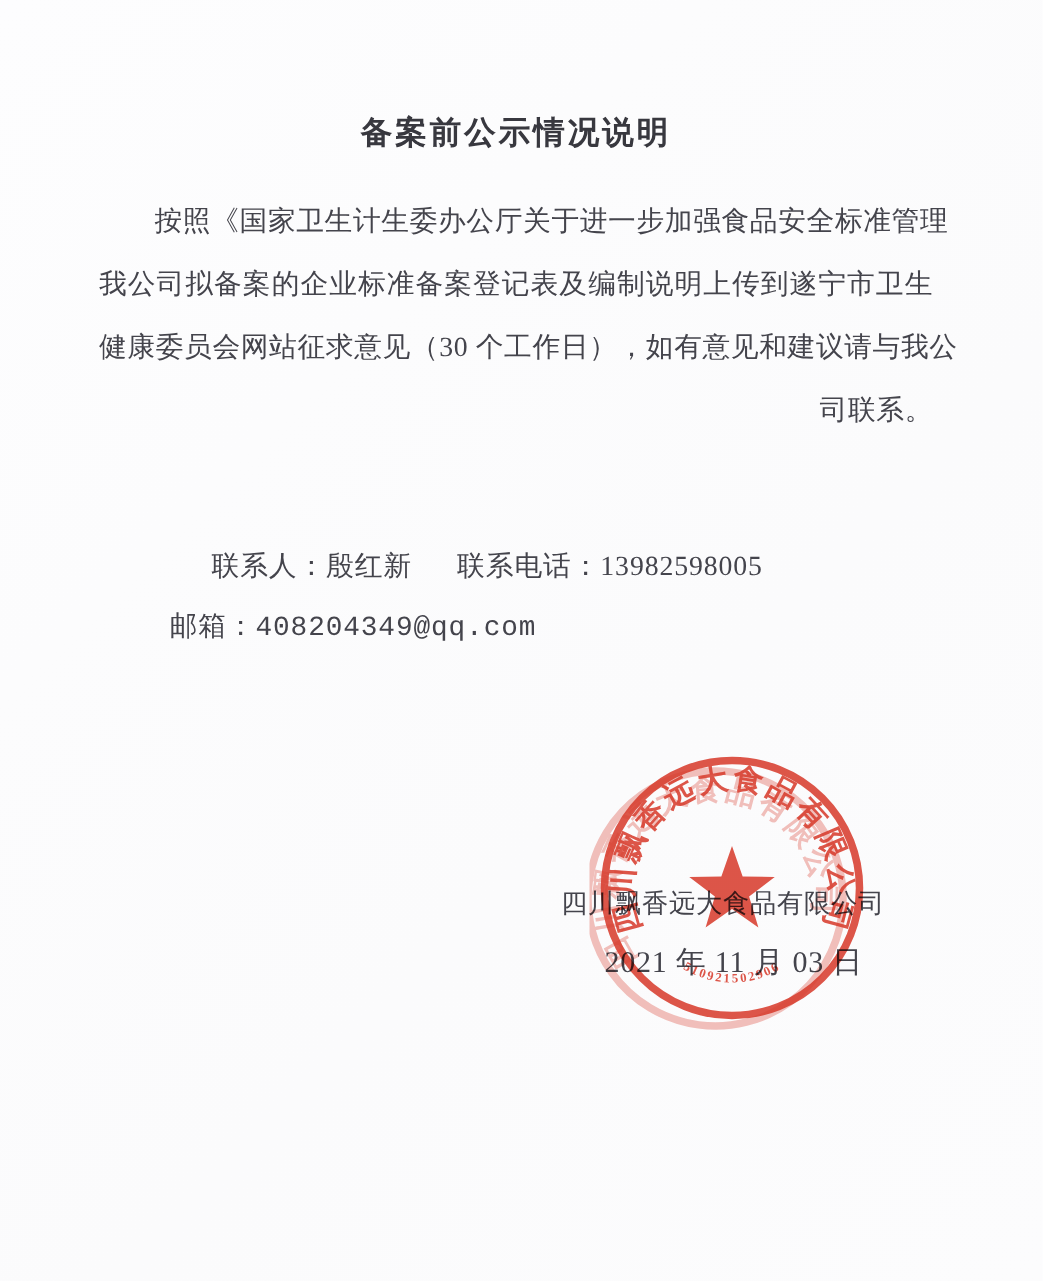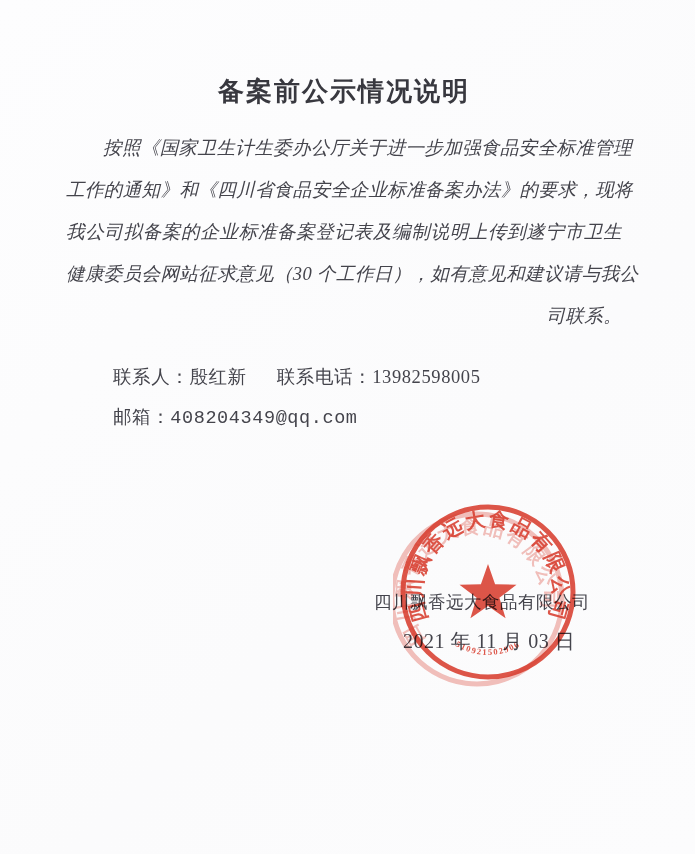--- a/index.html
+++ b/index.html
@@ -15,53 +15,52 @@
     width: 695px;
     height: 854px;
     background: linear-gradient(135deg, #fdfdfe 0%, #fbfbfc 60%, #fcfcfd 100%);
   }
   .doc-title {
     position: absolute;
     left: 66px;
     top: 74px;
     width: 556px;
     text-align: center;
-    font-size: 26px;
+    font-size: 21px;
     font-weight: bold;
     letter-spacing: 2px;
     color: #38383f;
   }
   .paragraph {
     position: absolute;
     left: 66px;
     top: 127px;
     width: 556px;
     font-size: 18.5px;
     color: #44444c;
-    font-style: italic;
   }
   .para-line {
     height: 42px;
     line-height: 42px;
     text-align: justify;
     text-align-last: justify;
     letter-spacing: 0.4px;
     white-space: nowrap;
   }
   .para-line.first { text-indent: 2em; }
   .para-line.last { text-align: right; text-align-last: auto; }
   .contact-line {
     position: absolute;
     left: 113px;
     font-size: 18.5px;
     letter-spacing: 0.6px;
     color: #44444c;
     white-space: nowrap;
   }
-  .contact-line.line1 { top: 364px; }
+  .contact-line.line1 { top: 364px; margin-left: 28px; }
   .contact-line.line2 { top: 404px; font-family: Liberation Mono, monospace; }
   .contact-gap { display: inline-block; width: 30px; }
   .signature-company {
     position: absolute;
     left: 374px;
     top: 590px;
     font-size: 17.5px;
     letter-spacing: 0.5px;
     color: #44444c;
     white-space: nowrap;
@@ -88,21 +87,20 @@
 </style>
 </head>
 <body>
 
 <div class="page">
 
   <div class="doc-title">备案前公示情况说明</div>
 
   <div class="paragraph">
     <div class="para-line first">按照《国家卫生计生委办公厅关于进一步加强食品安全标准管理</div>
-    <div class="para-line">工作的通知》和《四川省食品安全企业标准备案办法》的要求，现将</div>
     <div class="para-line">我公司拟备案的企业标准备案登记表及编制说明上传到遂宁市卫生</div>
     <div class="para-line">健康委员会网站征求意见（30 个工作日），如有意见和建议请与我公</div>
     <div class="para-line last">司联系。</div>
   </div>
 
   <div class="contact-line line1">
     <span>联系人：</span><span>殷红新</span><span class="contact-gap"></span><span>联系电话：</span><span>13982598005</span>
   </div>
 
   <div class="contact-line line2">

